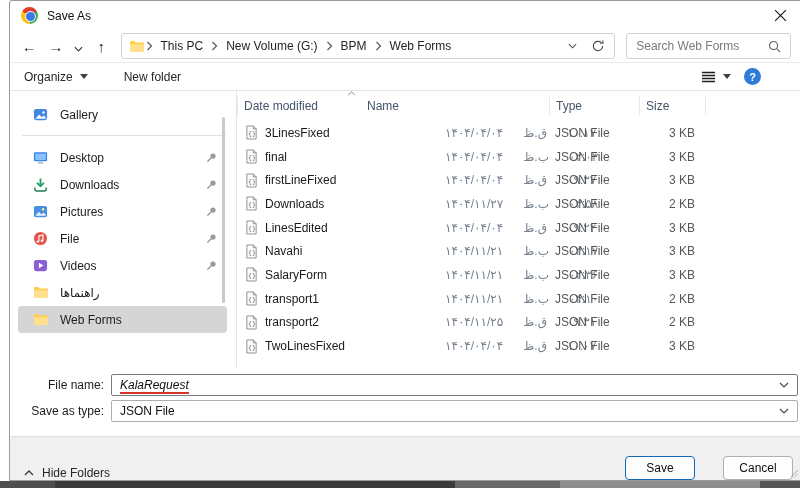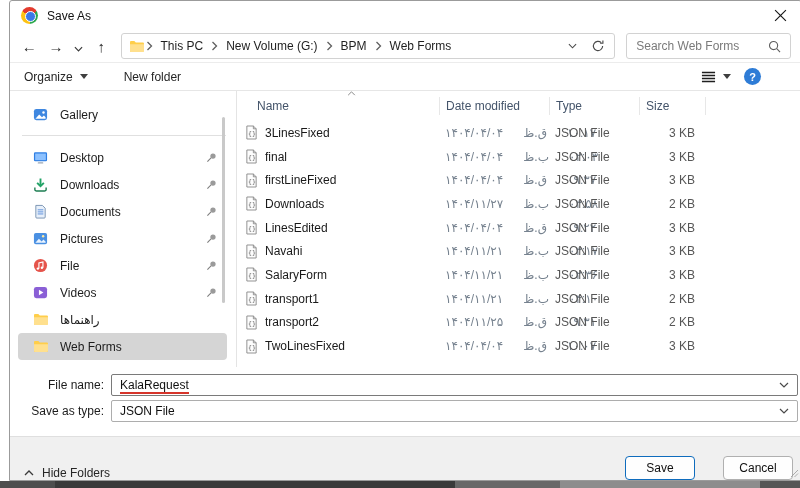--- a/index.html
+++ b/index.html
@@ -76,21 +76,21 @@
   .c-date { width:110px; padding-left:6px; color:#76828f; direction:ltr; display:flex; gap:20px; }
   .c-date span { unicode-bidi:isolate; }
   .c-type { width:90px; padding-left:6px; color:#565656; }
   .c-size { width:66px; text-align:right; padding-right:10px; color:#565656; }
   
   .fields { flex:0 0 69px; padding:7px 0 0 0; background:#fff; }
   .field-row { display:flex; align-items:center; margin-bottom:4px; }
   .field-label { width:101px; text-align:right; padding-right:7px; color:#1c1c1c; }
   .combo { flex:1; margin-right:3px; height:22px; border:1px solid #adadad; border-radius:2px;
     display:flex; align-items:center; padding:0 8px; background:#fff; }
-  .combo.focused { border-color:#7a7a7a; }
+  .combo.focused { border-color:#7a7a7a;font-style:italic; }
   .combo .val { flex:1; color:#101010; }
   .misspell { border-bottom:2px solid #d6352b; padding-bottom:0px; }
   
   .footer { flex:0 0 44px; background:#f0f0f0; border-top:1px solid #dfdfdf; display:flex; align-items:flex-end; padding:0 6px 0 14px; position:relative; }
   .hide-folders { display:flex; align-items:center; gap:8px; color:#262626; }
   .btn { width:70px; height:24px; border-radius:4px; background:#fefefe; display:flex; align-items:center; justify-content:center; color:#101010; }
   .btn-save { border:1px solid #0f6cbd; margin-left:auto; }
   .btn-cancel { border:1px solid #b0b0b0; margin-left:28px; margin-right:2px; }
   .grip { position:absolute; right:2px; bottom:2px; opacity:.8; }
   svg { display:block; }
@@ -255,35 +255,20 @@
             <span class="side-pin">
               <svg width="11" height="11" viewBox="0 0 12 12">
                 <line x1="1.5" y1="10.5" x2="5.5" y2="6.5" stroke="#7e7e7e" stroke-width="1.2"></line>
                 <circle cx="7.6" cy="4.4" r="2.9" fill="#9a9a9a"></circle>
               </svg>
             </span>
           </div>
           <div class="side-item">
             <span class="side-icon">
               <svg width="15" height="15" viewBox="0 0 16 16">
-                <path d="M3 1.5h7l3 3V14a1 1 0 0 1-1 1H4a1 1 0 0 1-1-1z" fill="#e8f0fa" stroke="#6b87a8" stroke-width="0.9"></path>
-                <path d="M5 6.2h6M5 8.4h6M5 10.6h6" stroke="#5b8edb" stroke-width="1"></path>
-              </svg>
-            </span>
-            <span class="side-label">Documents</span>
-            <span class="side-pin">
-              <svg width="11" height="11" viewBox="0 0 12 12">
-                <line x1="1.5" y1="10.5" x2="5.5" y2="6.5" stroke="#7e7e7e" stroke-width="1.2"></line>
-                <circle cx="7.6" cy="4.4" r="2.9" fill="#9a9a9a"></circle>
-              </svg>
-            </span>
-          </div>
-          <div class="side-item">
-            <span class="side-icon">
-              <svg width="15" height="15" viewBox="0 0 16 16">
                 <rect x="1" y="2" width="14" height="12" rx="2" fill="#4a90e2"></rect>
                 <circle cx="10.8" cy="5.6" r="1.3" fill="#ffe9a0"></circle>
                 <path d="M2.5 12.5l3.8-4.3 2.9 2.9 2-2 2.3 2.4v1z" fill="#e9f3ff"></path>
               </svg>
             </span>
             <span class="side-label">Pictures</span>
             <span class="side-pin">
               <svg width="11" height="11" viewBox="0 0 12 12">
                 <line x1="1.5" y1="10.5" x2="5.5" y2="6.5" stroke="#7e7e7e" stroke-width="1.2"></line>
                 <circle cx="7.6" cy="4.4" r="2.9" fill="#9a9a9a"></circle>
@@ -344,22 +329,22 @@
       <div class="side-scroll"></div>
     </div>
 
     <div class="pane">
       <div class="list-header">
         <span class="sort-caret">
           <svg width="9" height="5" viewBox="0 0 10 6">
               <path d="M1 5l4-4 4 4" fill="none" stroke="#8a8a8a" stroke-width="1.2"></path>
             </svg>
         </span>
+        <span class="hcell hc-date">Date modified</span>
         <span class="hcell hc-name">Name</span>
-        <span class="hcell hc-date">Date modified</span>
         <span class="hcell hc-type">Type</span>
         <span class="hcell hc-size">Size</span>
         <span class="hcell hc-rest"></span>
       </div>
       <div class="rows" id="file-rows">
           <div class="frow">
             <span class="c-name">
               <span>
                 <svg width="13" height="15" viewBox="0 0 14 16">
                   <path d="M2 1h7l3 3v11H2z" fill="#fdfdfd" stroke="#8a8a8a" stroke-width="1"></path>

